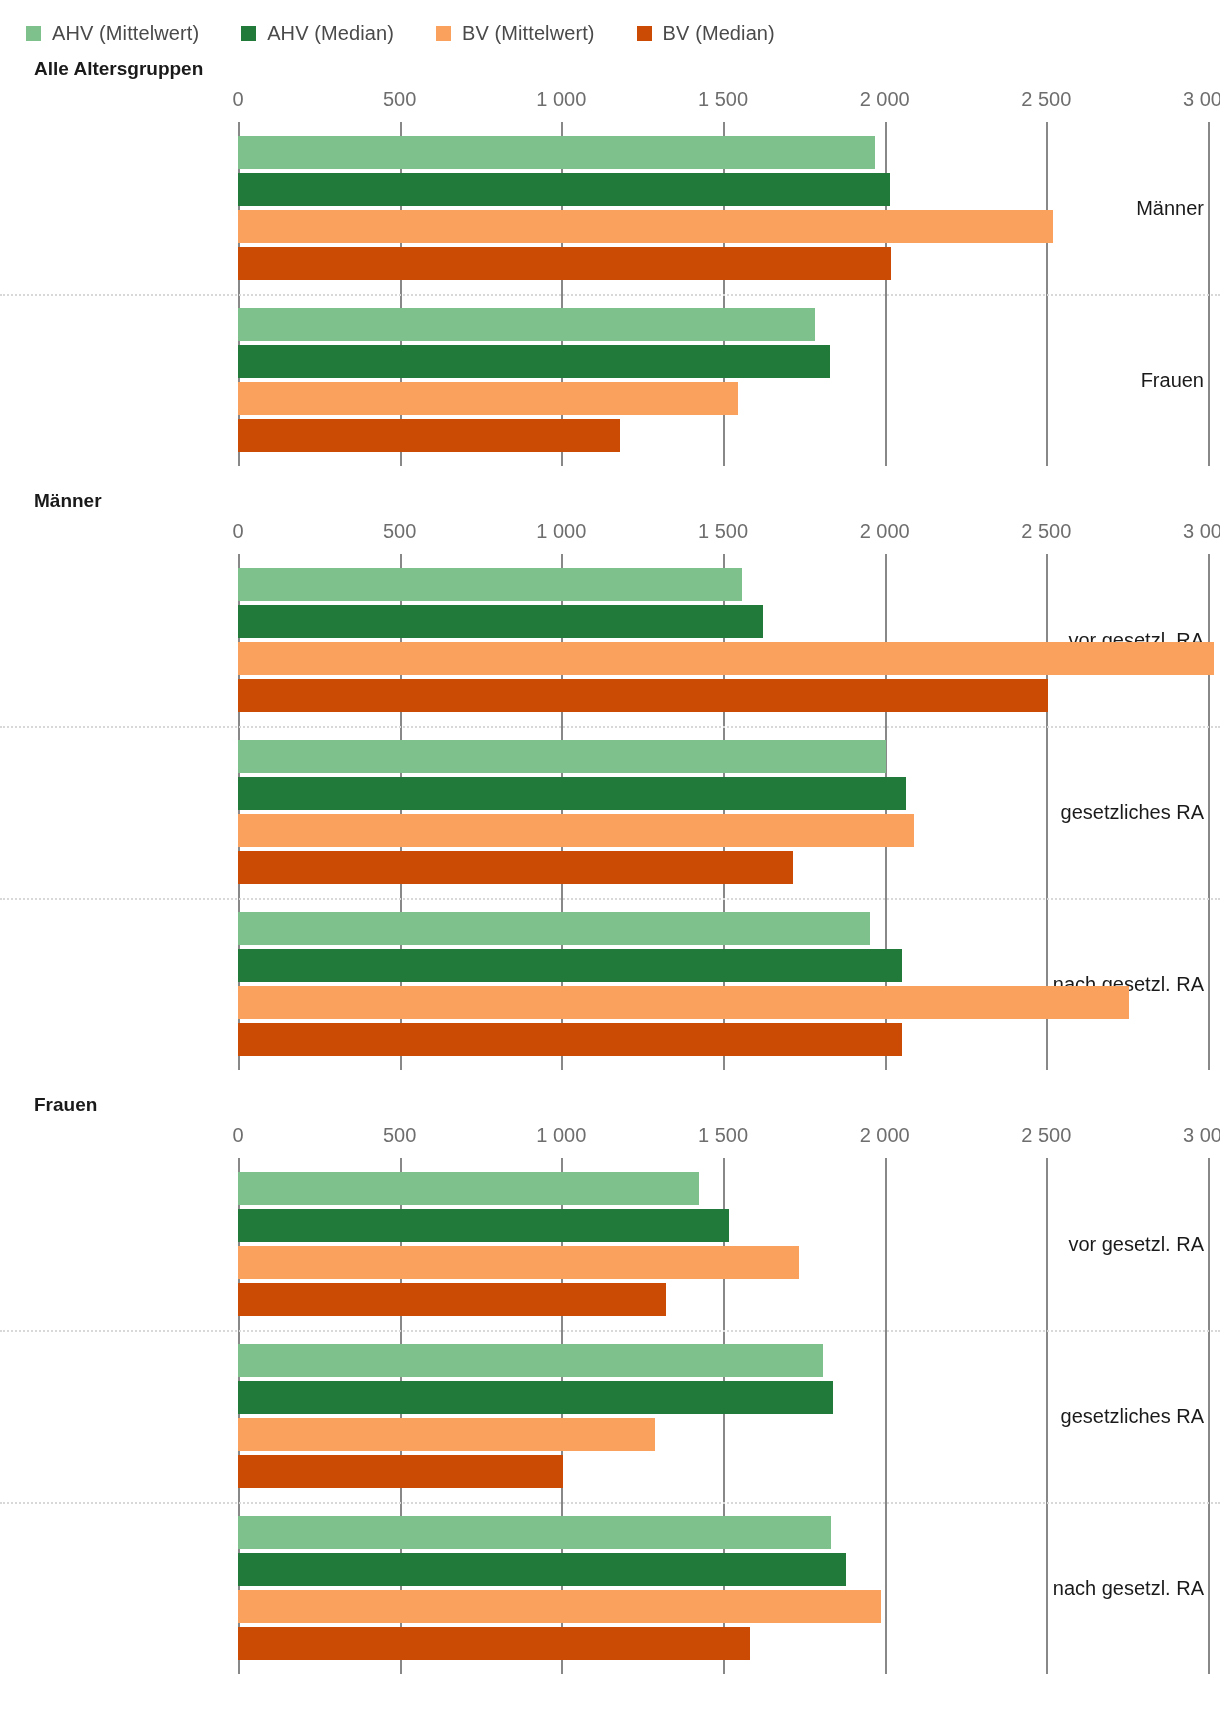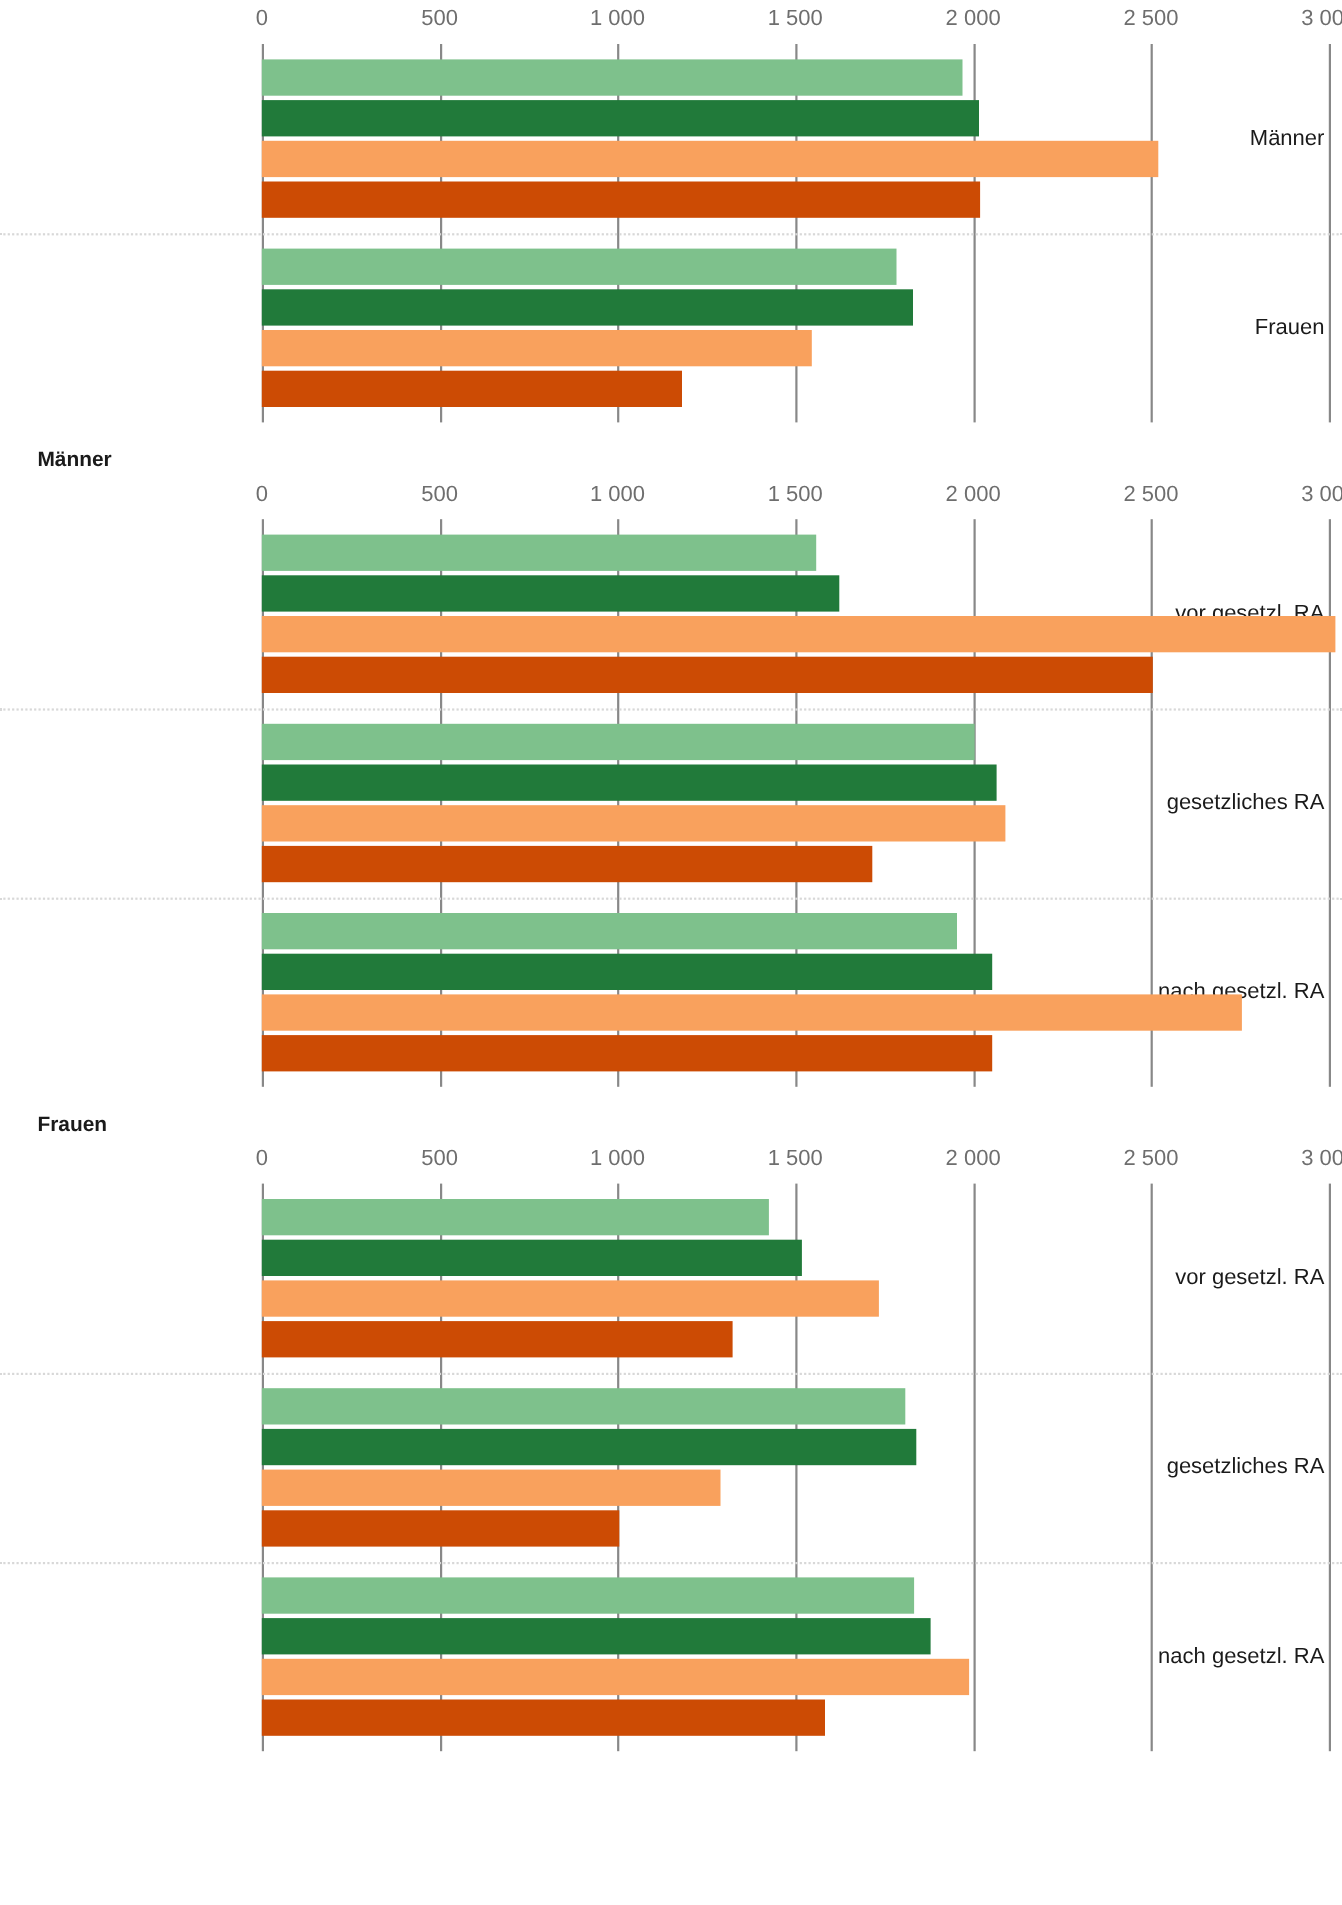--- a/index.html
+++ b/index.html
@@ -105,23 +105,42 @@
   .bar {
     position: absolute;
     left: 0;
   }
 </style>
 </head>
 <body>
 
 <div id="page">
 
+  <div class="legend" id="legend">
+      <div class="legend-item">
+        <span class="legend-swatch" style="background: rgb(126, 193, 140);"></span>
+        <span class="legend-label">AHV (Mittelwert)</span>
+      </div>
+      <div class="legend-item">
+        <span class="legend-swatch" style="background: rgb(33, 122, 58);"></span>
+        <span class="legend-label">AHV (Median)</span>
+      </div>
+      <div class="legend-item">
+        <span class="legend-swatch" style="background: rgb(249, 161, 93);"></span>
+        <span class="legend-label">BV (Mittelwert)</span>
+      </div>
+      <div class="legend-item">
+        <span class="legend-swatch" style="background: rgb(204, 75, 4);"></span>
+        <span class="legend-label">BV (Median)</span>
+      </div>
+    </div>
 
   <div id="panels">
       <div class="panel" style="margin-bottom: 24px; margin-top: 6px;">
+        <div class="panel-title">Alle Altersgruppen</div>
         <div class="chart">
           <div class="axis-row">
             <span class="axis-tick-label" style="left: 238px;">0</span>
             <span class="axis-tick-label" style="left: 399.667px;">500</span>
             <span class="axis-tick-label" style="left: 561.333px;">1 000</span>
             <span class="axis-tick-label" style="left: 723px;">1 500</span>
             <span class="axis-tick-label" style="left: 884.667px;">2 000</span>
             <span class="axis-tick-label" style="left: 1046.33px;">2 500</span>
             <span class="axis-tick-label" style="left: 1208px;">3 000</span>
           </div>

